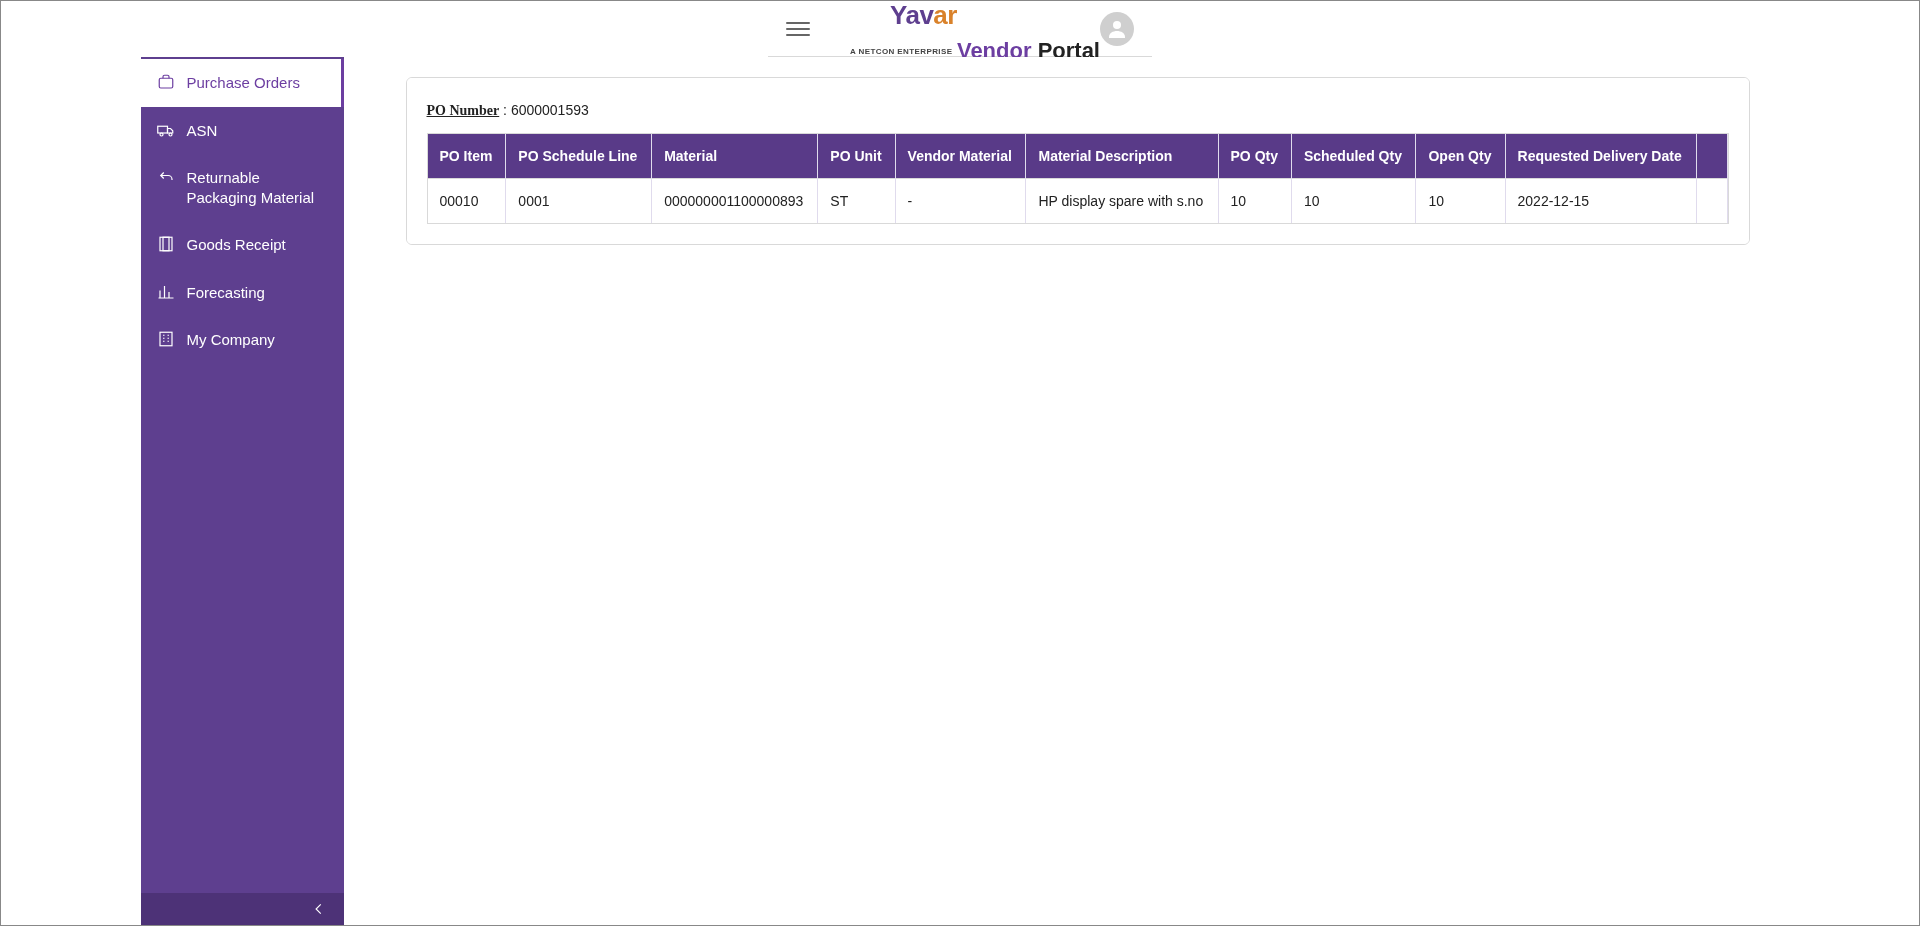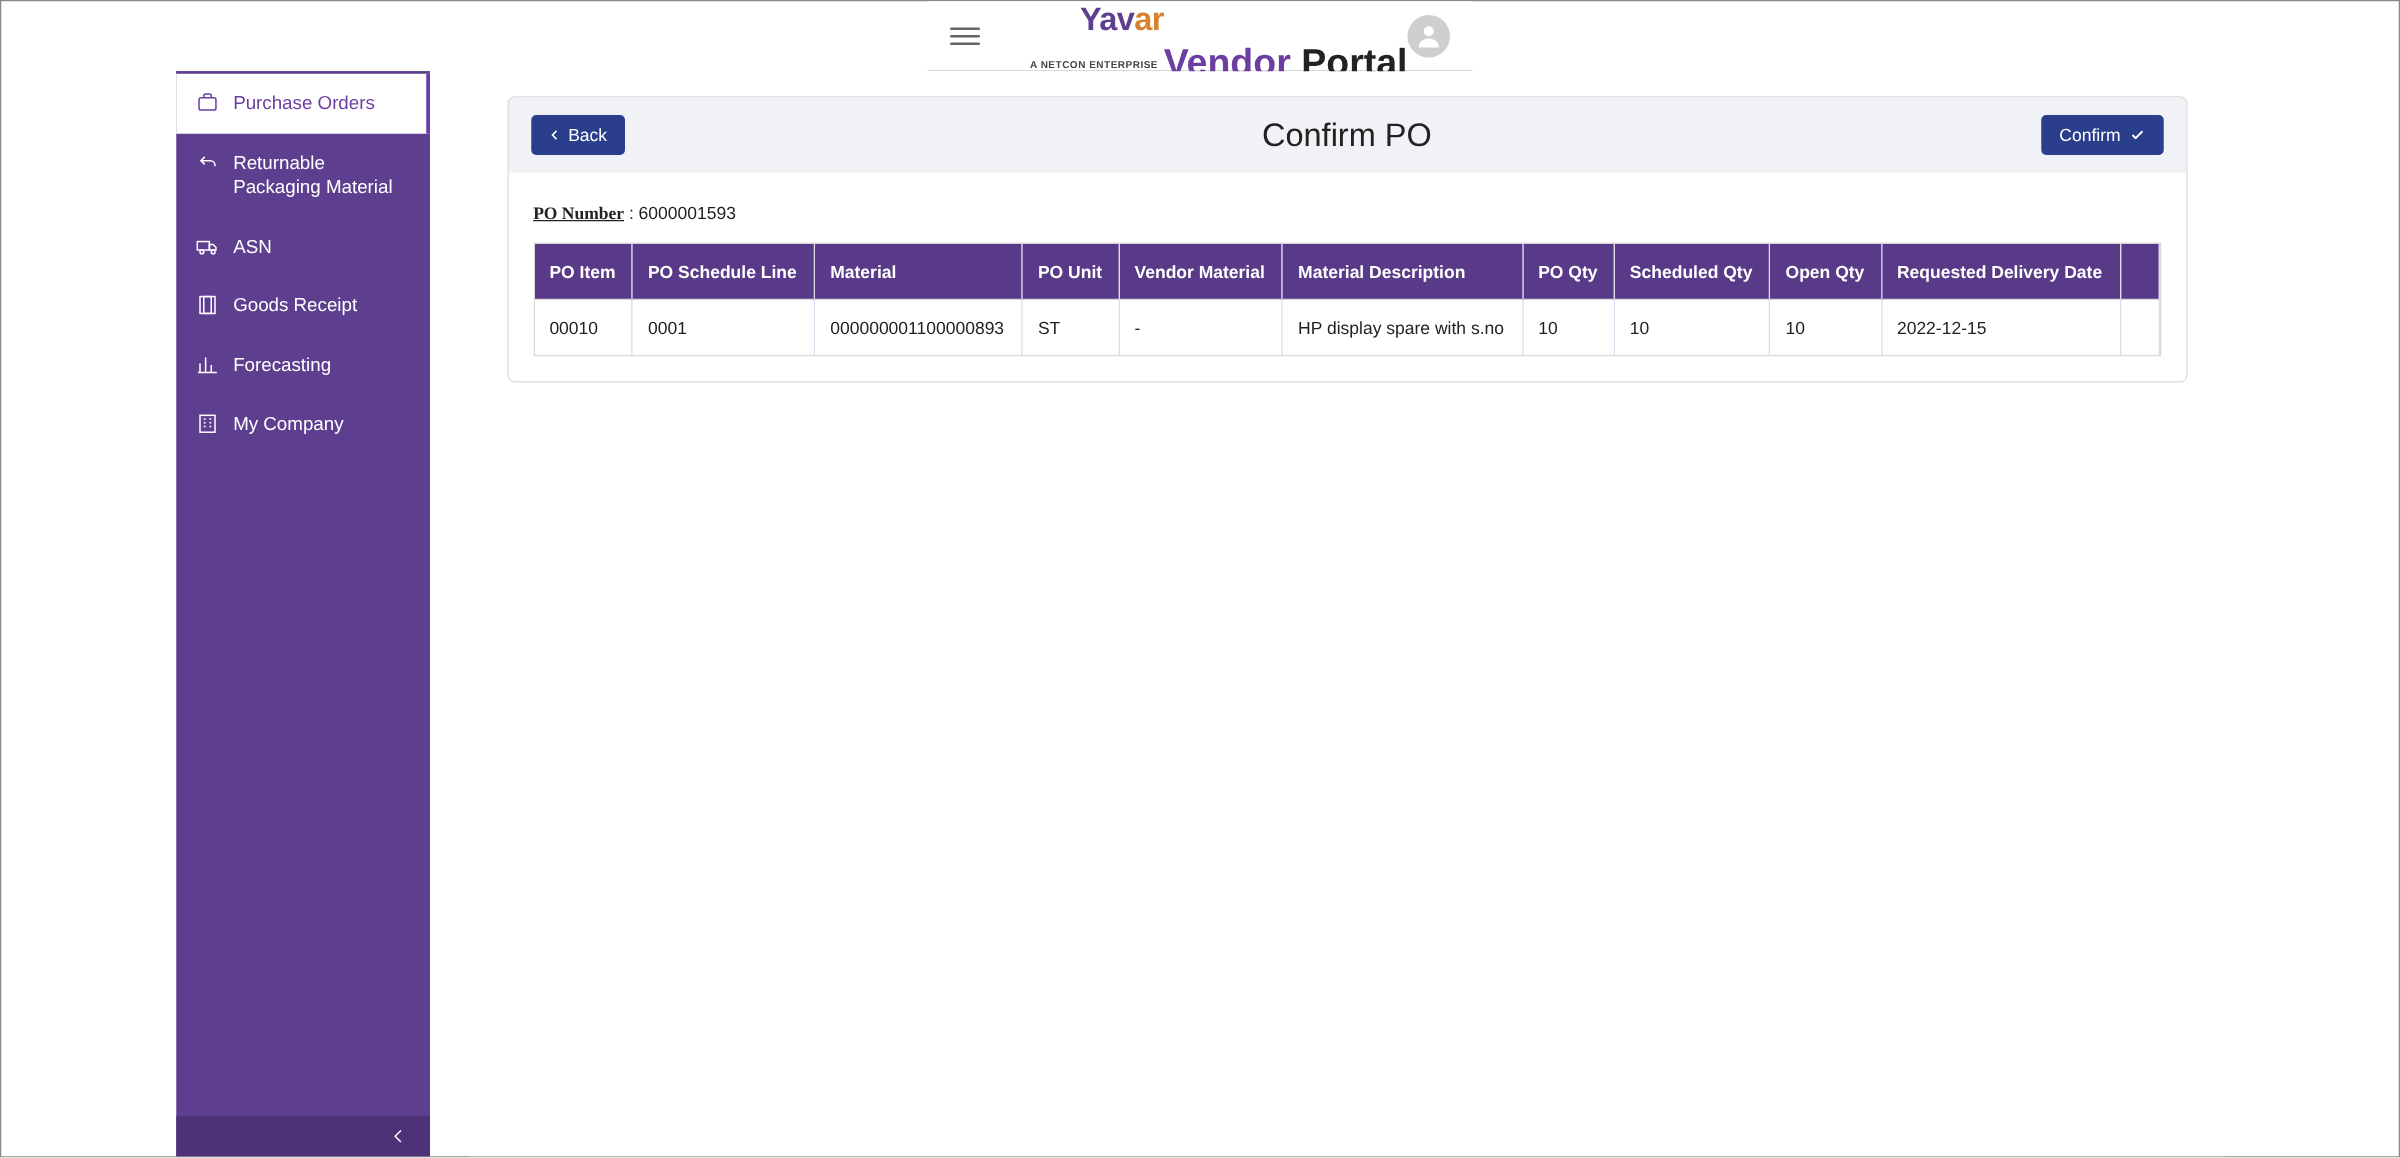--- a/index.html
+++ b/index.html
@@ -55,21 +55,21 @@
     position: relative;
     display: flex; align-items: baseline;
   }
   .logo .y1 { color: #5e3f8f; }
   .logo .y2 { color: #d9822b; }
   .logo-wrap { display:flex; flex-direction:column; align-items:flex-start; line-height:1;}
   .logo-wrap .sub { font-size:8px; font-weight:600; color:#444; margin-top:20px; letter-spacing:0.4px;}
   .topbar .title {
     flex: 1;
     text-align: center;
-    font-size: 30px;
+    font-size: 22px;
     font-weight: 700;
     color: #222;
     margin-top: 44px;
   }
   .topbar .title .v { color: var(--header-purple); }
   .topbar .avatar {
     width: 34px; height: 34px;
     border-radius: 50%;
     background: #cfcfcf;
     display: flex; align-items: center; justify-content: center;
@@ -241,36 +241,36 @@
             <svg class="stroke" viewBox="0 0 24 24">
                 <rect x="3" y="7" width="18" height="13" rx="2"></rect>
                 <path d="M8 7V5a2 2 0 012-2h4a2 2 0 012 2v2"></path>
               </svg>
           </span>
           <span class="label">Purchase Orders</span>
         </div>
         <div class="nav-item">
           <span class="icon">
             <svg class="stroke" viewBox="0 0 24 24">
-                <path d="M9 14l-4-4 4-4"></path>
-                <path d="M5 10h10a5 5 0 015 5v1"></path>
-              </svg>
-          </span>
-          <span class="label">Returnable Packaging Material</span>
-        </div>
-        <div class="nav-item">
-          <span class="icon">
-            <svg class="stroke" viewBox="0 0 24 24">
                 <rect x="1" y="7" width="13" height="9"></rect>
                 <path d="M14 10h4l3 3v3h-7z"></path>
                 <circle cx="6" cy="18" r="2"></circle>
                 <circle cx="18" cy="18" r="2"></circle>
               </svg>
           </span>
           <span class="label">ASN</span>
+        </div>
+        <div class="nav-item">
+          <span class="icon">
+            <svg class="stroke" viewBox="0 0 24 24">
+                <path d="M9 14l-4-4 4-4"></path>
+                <path d="M5 10h10a5 5 0 015 5v1"></path>
+              </svg>
+          </span>
+          <span class="label">Returnable Packaging Material</span>
         </div>
         <div class="nav-item">
           <span class="icon">
             <svg class="stroke" viewBox="0 0 24 24">
                 <rect x="4" y="3" width="12" height="18"></rect>
                 <rect x="8" y="3" width="12" height="18"></rect>
               </svg>
           </span>
           <span class="label">Goods Receipt</span>
         </div>
@@ -294,36 +294,20 @@
       </div>
       <div class="collapse-footer">
         <svg viewBox="0 0 24 24">
             <path d="M15 4l-8 8 8 8" fill="none" stroke="currentColor" stroke-width="2"></path>
           </svg>
       </div>
     </div>
 
     <div class="content">
       <div class="card">
-        <div class="card-header">
-          <button class="btn">
-            <svg width="10" height="12" viewBox="0 0 24 24">
-                <path d="M15 4l-8 8 8 8" fill="none" stroke="#fff" stroke-width="3"></path>
-              </svg>
-            <span>Back</span>
-          </button>
-          <div class="title">Confirm PO</div>
-          <div class="spacer"></div>
-          <button class="btn">
-            <span>Confirm</span>
-            <svg width="14" height="12" viewBox="0 0 24 24">
-                <path d="M4 12l5 5L20 6" fill="none" stroke="#fff" stroke-width="3"></path>
-              </svg>
-          </button>
-        </div>
         <div class="card-body">
           <div class="po-line">
             <span class="lbl">PO Number</span>
             <span> : </span>
             <span>6000001593</span>
           </div>
           <div class="tbl-wrap">
             <table>
               <thead>
                 <tr>

